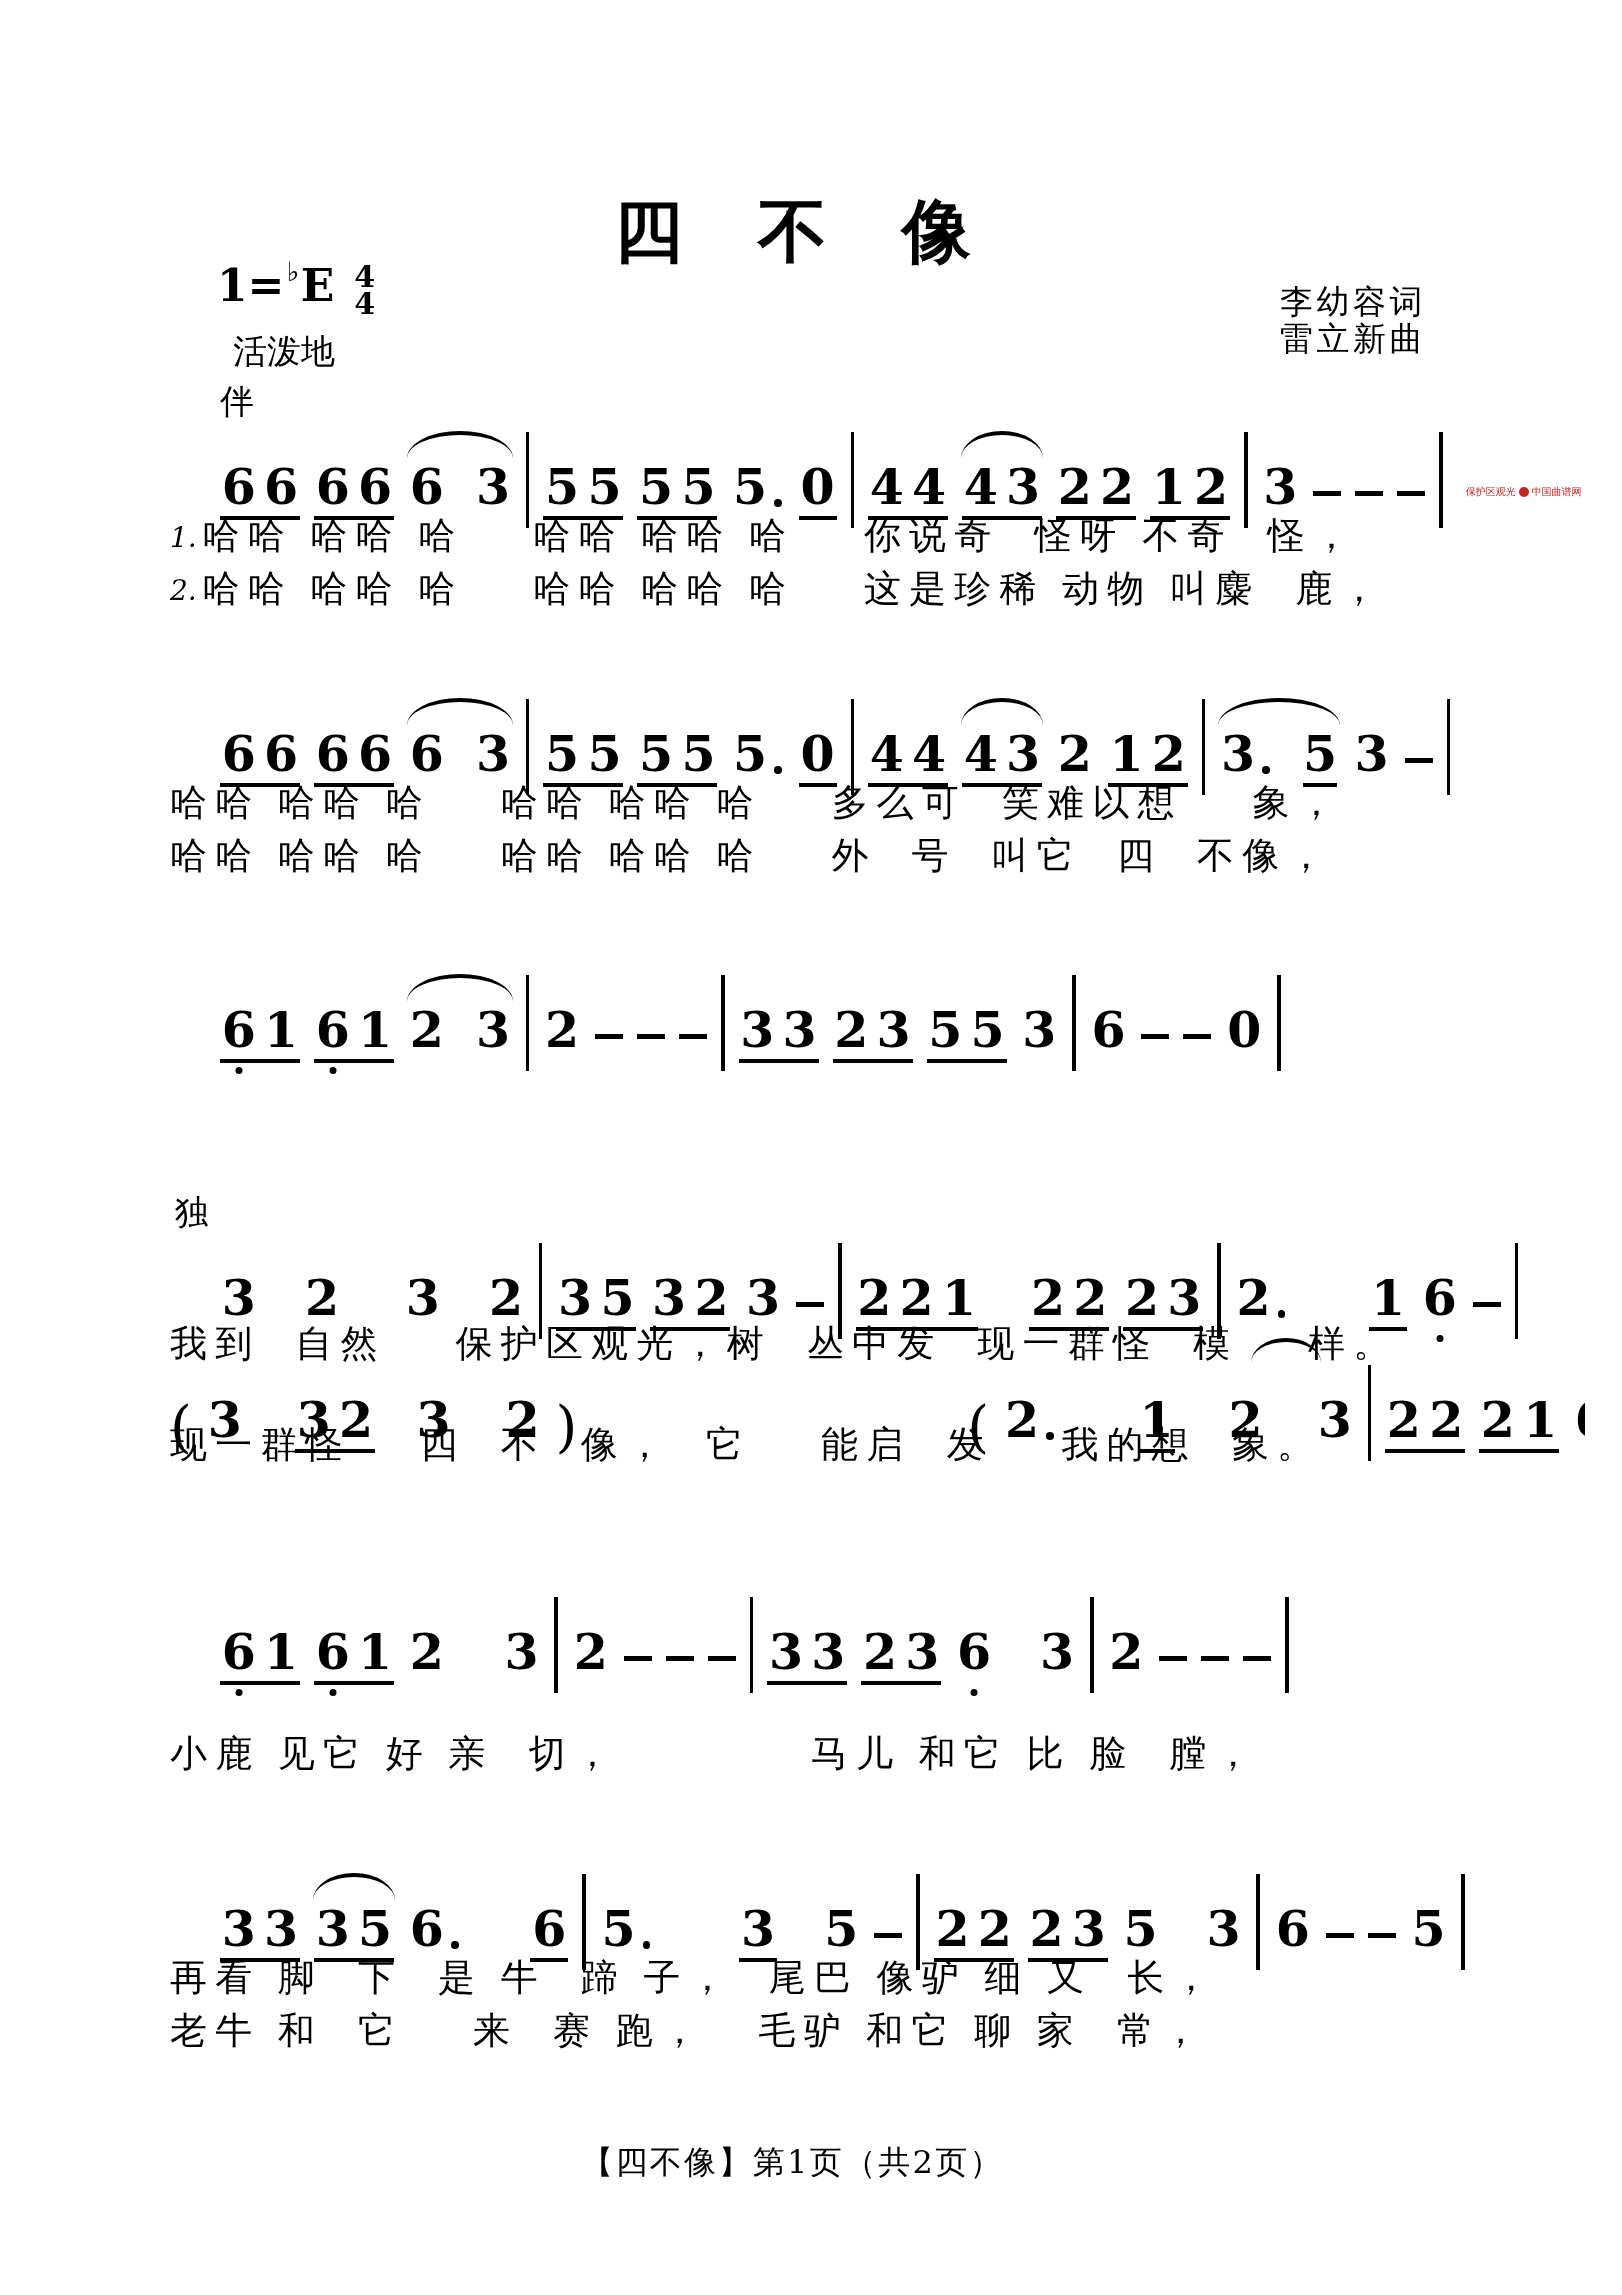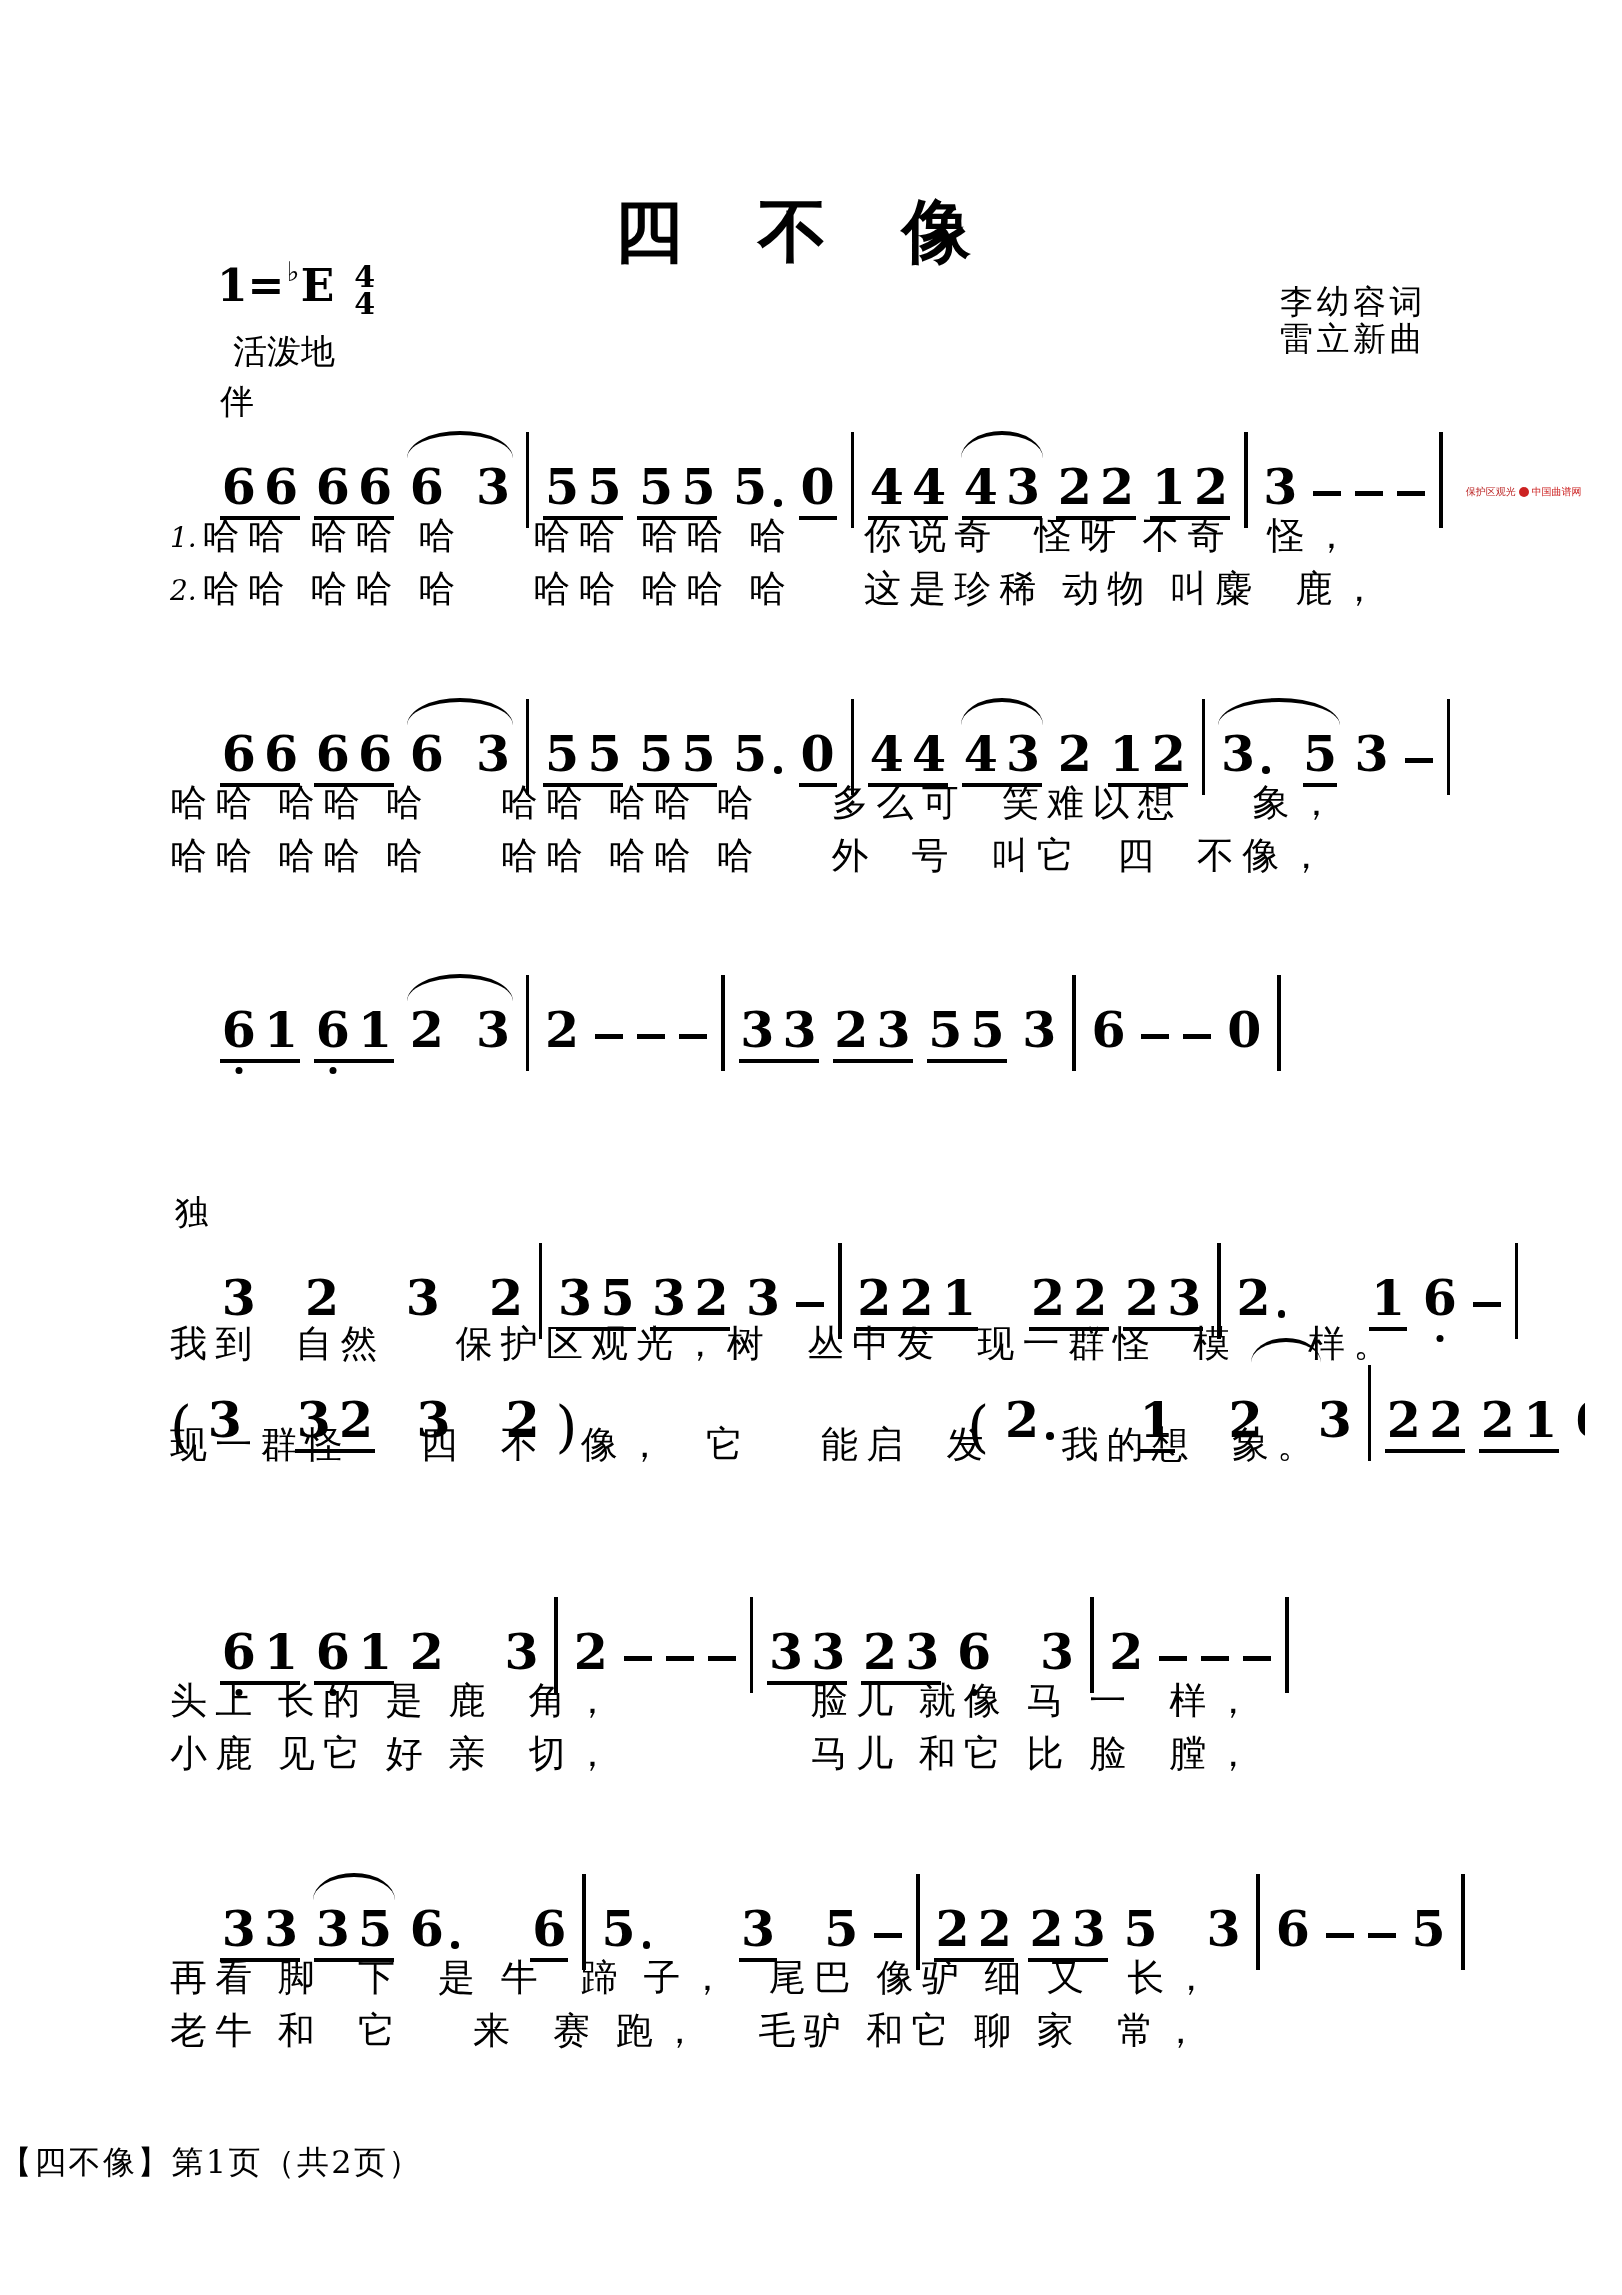--- a/index.html
+++ b/index.html
@@ -9,21 +9,21 @@
          font-weight:bold;font-size:69px;letter-spacing:75px;text-indent:75px;
          font-family:"DejaVu Serif","Liberation Serif",serif;}
   .keysig{position:absolute;left:217px;top:264px;display:flex;align-items:flex-start;}
   .kmain{font-weight:bold;font-size:44px;line-height:1;}
   .flat{font-weight:bold;font-size:27px;line-height:1;margin:-5.8px 1.2px 0 2.3px;}
   .meter{display:inline-flex;flex-direction:column;align-items:center;margin-left:20px;
          font-weight:bold;font-size:30px;line-height:0.92;margin-top:-1.2px;}
   .tempo{position:absolute;left:233px;top:329px;font-size:34px;
          font-family:"DejaVu Sans","Liberation Sans",sans-serif;}
   .credits{position:absolute;left:1280px;top:283px;font-size:33px;line-height:37px;letter-spacing:3.5px;}
-  .footer{position:absolute;top:2141px;left:0;width:100%;text-align:left;font-size:32px;letter-spacing:2.3px;}
+  .footer{position:absolute;top:2141px;left:0;width:100%;text-align:center;font-size:32px;letter-spacing:2.3px;}
   .watermark{position:absolute;top:485px;right:3.5px;display:flex;align-items:center;gap:2.9px;
              font-size:10px;color:#bb2222;font-family:"DejaVu Sans","Liberation Sans",sans-serif;}
   .wm-logo{width:10px;height:10px;border-radius:50%;background:#cc2222;display:inline-block;}
   .wm-site{color:#cc2222;font-weight:normal;}
 
   
   .sys{position:absolute;left:170px;width:1368px;height:275px;}
   .s1{top:379px}.s2{top:646px}.s3{top:922px}.s4{top:1190px;height:310px}.s5{top:1544px}.s6{top:1821px}
   .sys .label{position:absolute;top:0;left:50px;font-size:34px;
               font-family:"DejaVu Sans","Liberation Sans",sans-serif;}
@@ -634,21 +634,20 @@
           <div class="grp">
             <div class="note">
               <span class="digit">2</span>
             </div>
           </div>
           <div class="dash"></div>
           <div class="dash"></div>
           <div class="dash"></div>
           <div class="bar"></div>
         </div>
-        <div class="row row-lyric1 lyric-row"><span class="ltext">头上 长的 是 鹿  角，           脸儿 就像 马 一  样，</span></div>
         <div class="row row-lyric2 lyric-row"><span class="ltext">小鹿 见它 好 亲  切，           马儿 和它 比 脸  膛，</span></div>
       </div>
       <div class="sys s6">
         <div class="row row-notes">
           <div class="grp u">
             <div class="note">
               <span class="digit">3</span>
             </div>
             <div class="note">
               <span class="digit">3</span>

